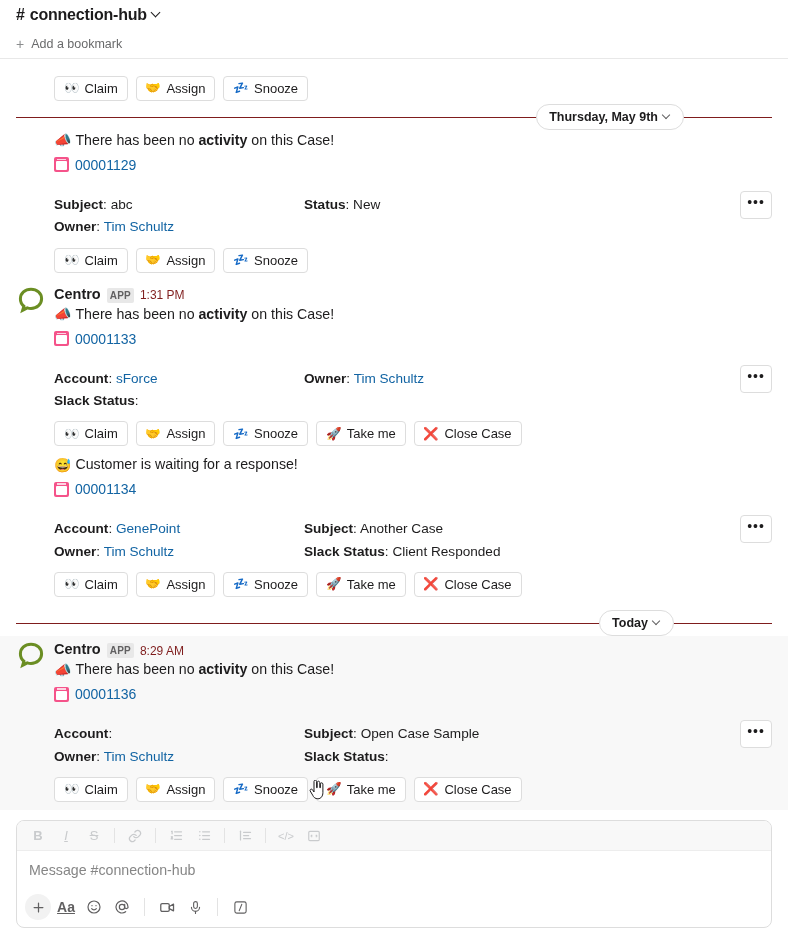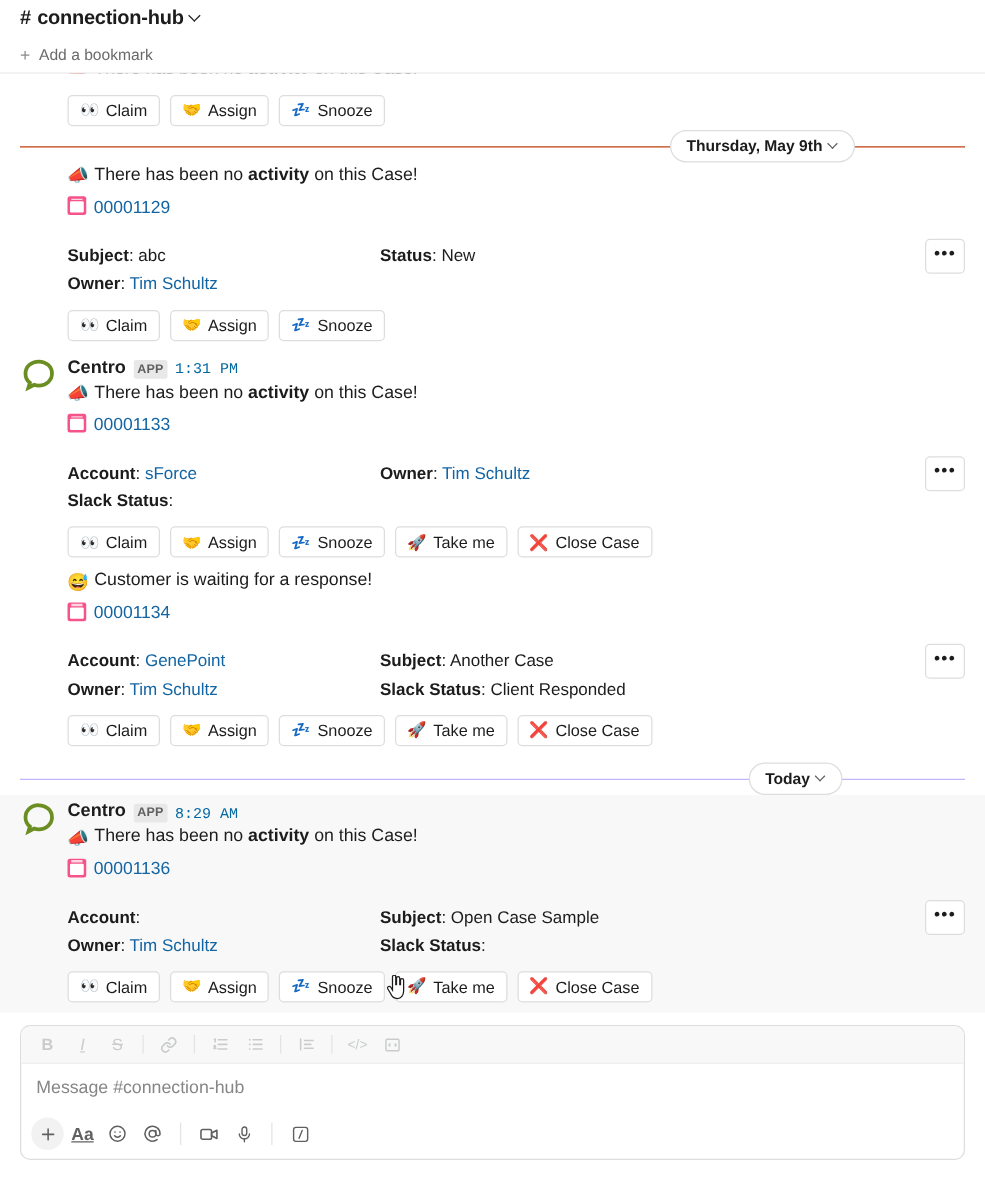--- a/index.html
+++ b/index.html
@@ -72,21 +72,21 @@
     padding-top: 3px;
     line-height: 1.4;
   }
   .sender { font-size: 14.5px; font-weight: 700; color:#1d1c1d; }
   .app-tag {
     font-size: 10px; font-weight: 700; color: #616061;
     background: #e8e8e8; border-radius: 2px;
     padding: 1px 3px 0 3px; position: relative; top:-1px;
     letter-spacing: 0.2px;
   }
-  .timestamp { font-size: 12px; color: #0369a1; cursor:pointer;font-family:Liberation Mono, monospace; }
+  .timestamp { font-size: 12px; color: #7f1d1d; cursor:pointer; }
 
   .msg-text {
     font-size: 14.2px; line-height: 1.47; color:#1d1c1d;
     display:flex; align-items:center; gap:4px;
   }
   .msg-text b { font-weight: 700; }
   .emo { font-size: 14px; line-height:1; }
 
   .case-line {
     display: flex; align-items: center; gap: 6px;
@@ -142,23 +142,23 @@
     font-size: 13px; color:#1d1c1d;
     cursor: pointer; white-space: nowrap;
     font-family: "Liberation Sans", sans-serif;
   }
   .act-btn .ico { font-size: 12.5px; line-height:1; }
 
   
   .divider {
     position: relative;
     height: 1px; margin: 12px 16px;
-    background: #c2410c;
-  }
-  .divider.today { background: #c4b5fd; margin-top:18px; }
+    background: #7f1d1d;
+  }
+  .divider.today { background: #7f1d1d; margin-top:18px; }
   .divider-pill {
     position: absolute; top: -13px;
     right: 88px;
     display: inline-flex; align-items: center; gap: 5px;
     height: 26px; padding: 0 12px;
     border: 1px solid #dddddd; border-radius: 13px;
     background: #fff;
     font-size: 12.5px; font-weight: 700; color:#1d1c1d;
     cursor: pointer; white-space:nowrap;
   }

